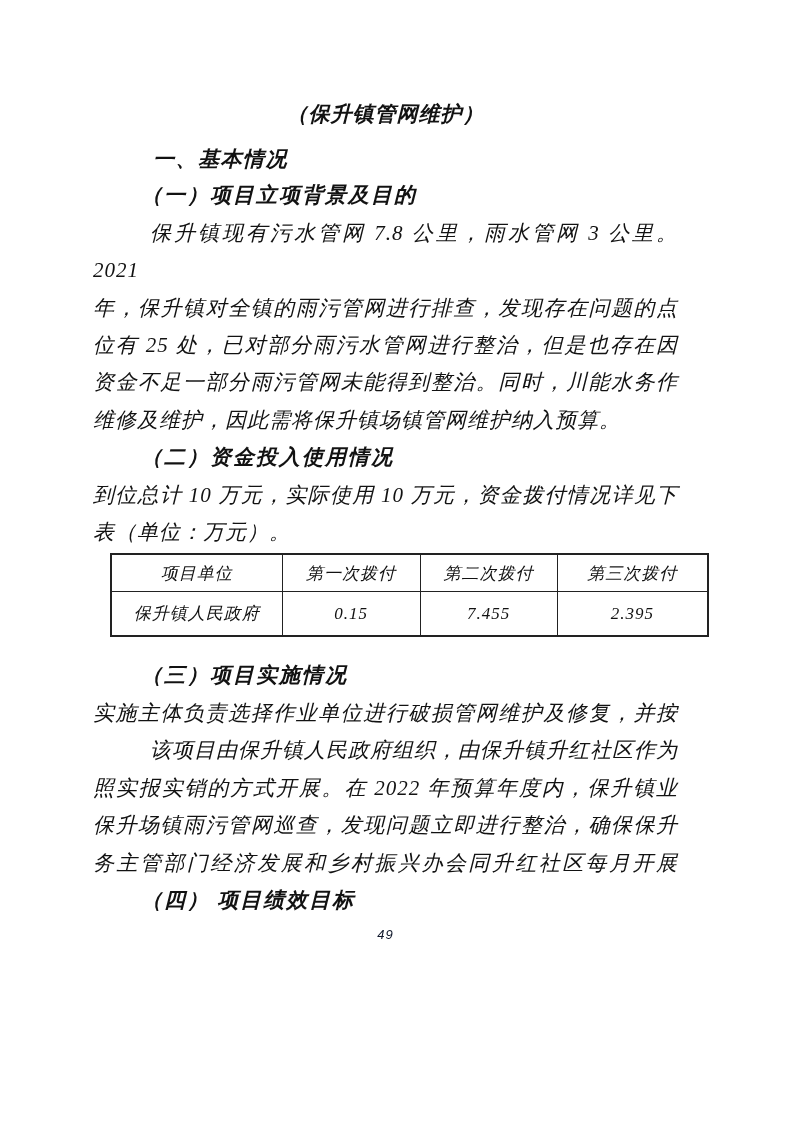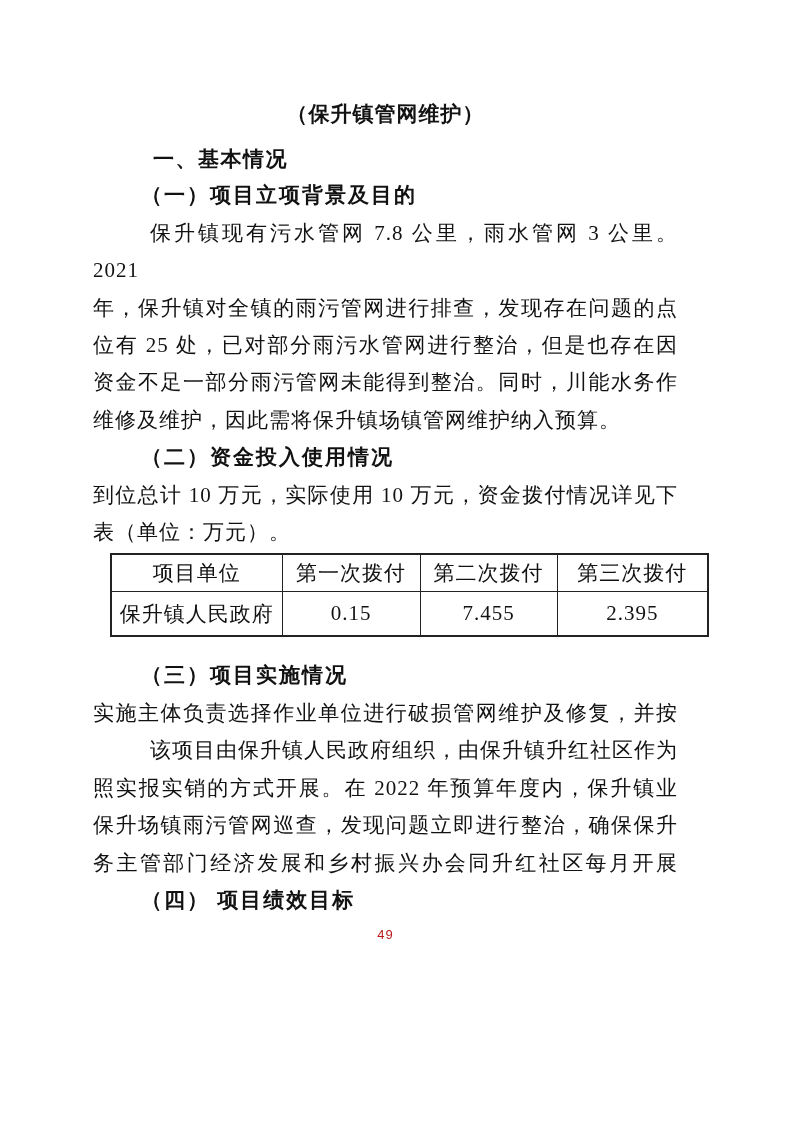--- a/index.html
+++ b/index.html
@@ -10,20 +10,21 @@
   .page {
     position: relative;
     width: 793px;
     height: 1122px;
     background: #ffffff;
     box-sizing: border-box;
     padding: 96px 115px 0 93px;
     font-family: "Liberation Serif", "DejaVu Serif", serif;
     color: #121212;
     overflow: hidden;
+    font-style: italic;
   }
   .doc-title {
     font-size: 21px;
     line-height: 37px;
     font-weight: bold;
     text-align: center;
     letter-spacing: 1px;
     white-space: nowrap;
   }
   .h-level1 {
@@ -62,35 +63,35 @@
     margin-top: 2px;
     margin-left: 17px;
     width: 597px;
     table-layout: fixed;
     border: 2px solid #222;
   }
   table.pay-table td {
     border: 1px solid #222;
     text-align: center;
     vertical-align: middle;
-    font-size: 21px;
+    font-size: 17px;
     letter-spacing: 1px;
     padding: 0;
     overflow: hidden;
   }
   tr.hdr td { height: 36px; }
   tr.dat td { height: 43px; }
   td.num { font-family: "Liberation Serif", "DejaVu Serif", serif; letter-spacing: 2px; }
   .mt-impl { margin-top: 20px; }
   .page-num {
     margin-top: 8px;
     text-align: center;
     font-size: 13px;
     letter-spacing: 1px;
-    color: #b91c1c;
+    color: #0f172a;
     font-family: "Liberation Sans", "DejaVu Sans", sans-serif;
   }
 </style>
 </head>
 <body>
 
 <div class="page">
 
   <div class="doc-title">（保升镇管网维护）</div>
 

